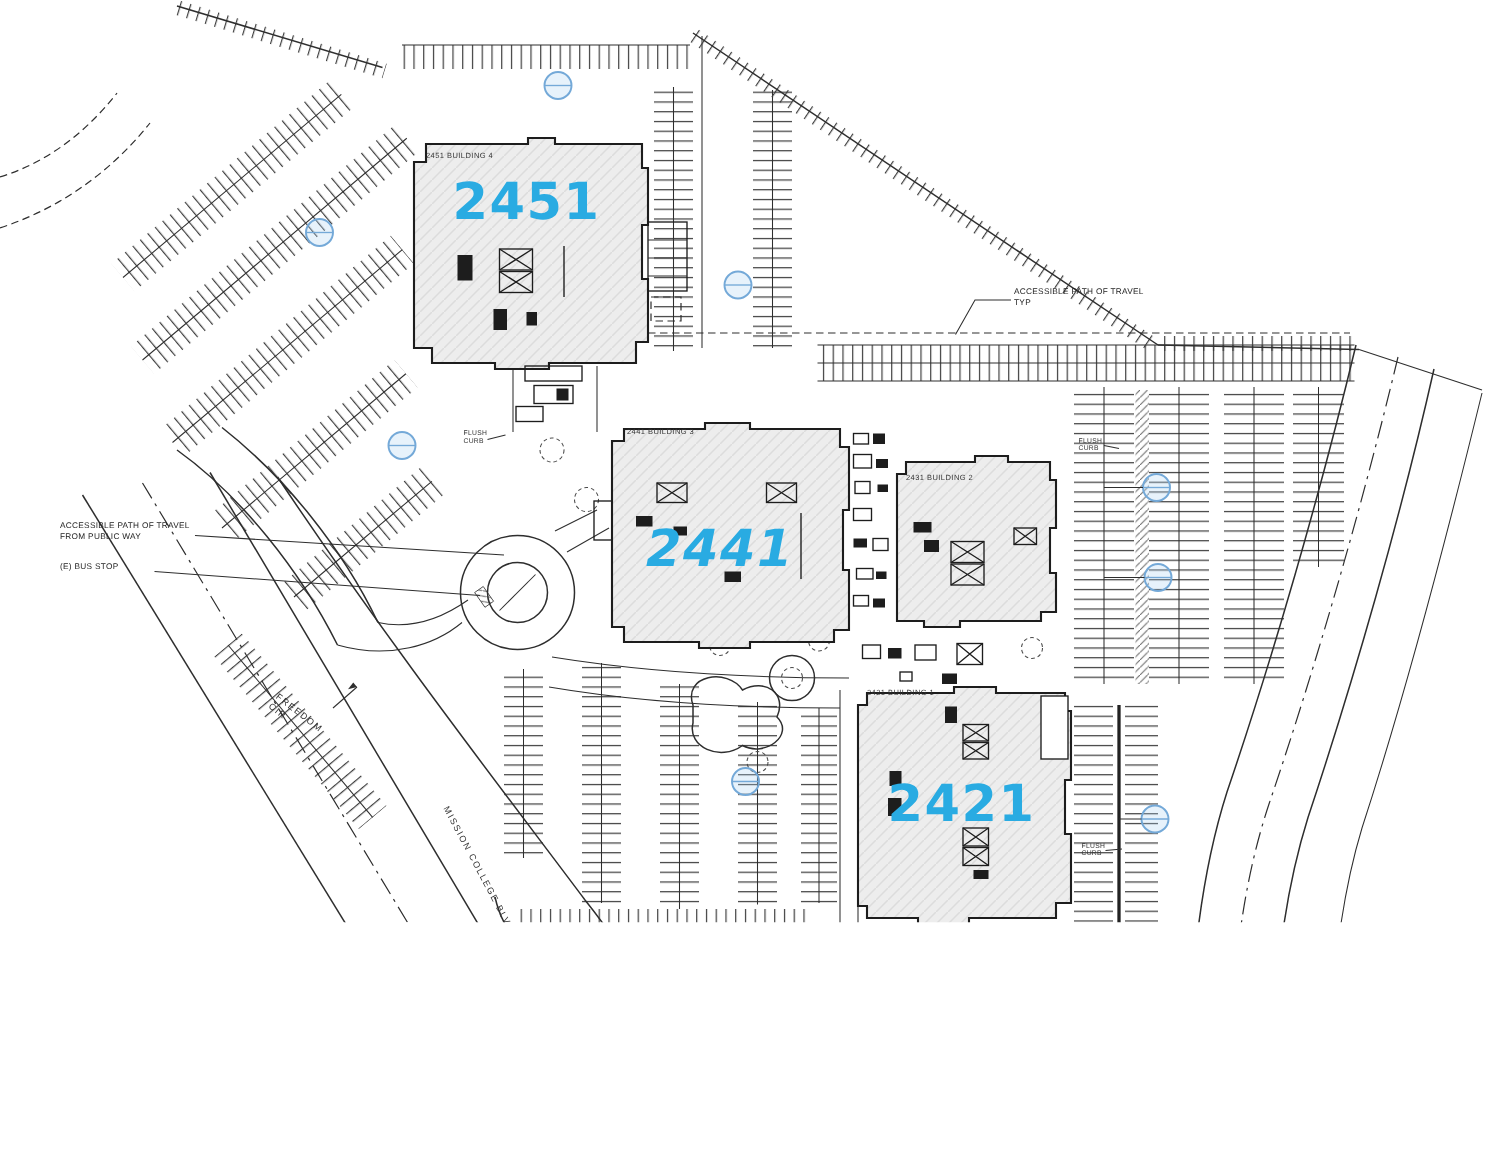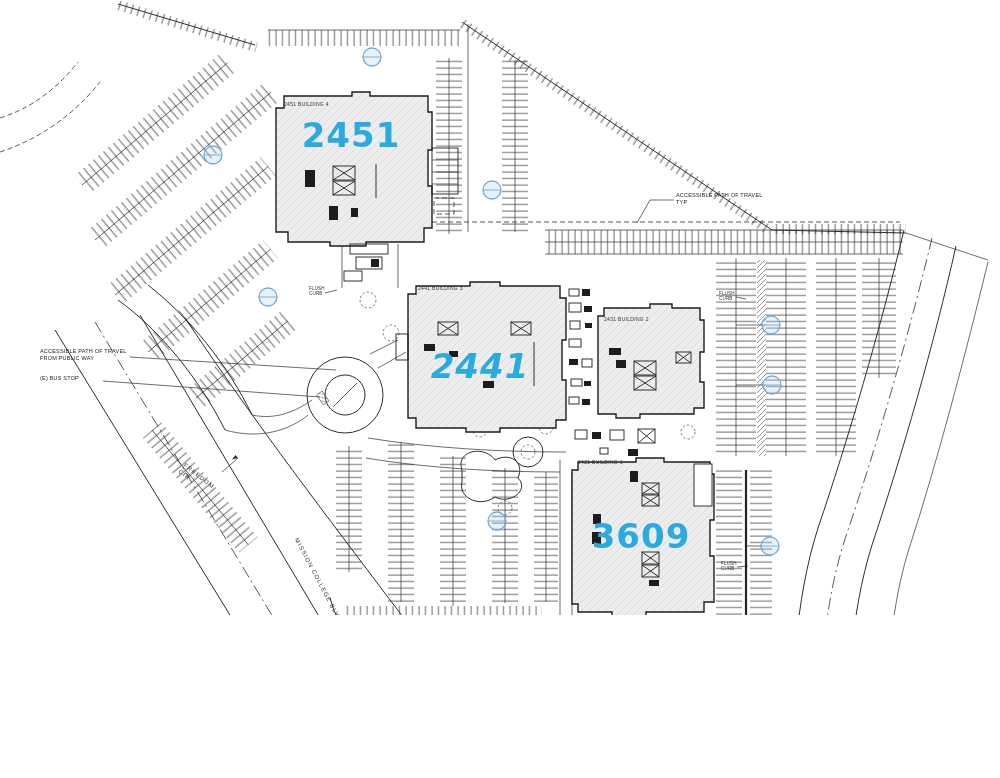--- a/index.html
+++ b/index.html
@@ -372,21 +372,21 @@
     <path class="thin" d="M 325,293 L 337,290"></path>
     <path class="thin" d="M 736,297 L 746,299"></path>
     <path class="thin" d="M 737,567 L 748,566"></path>
     <path class="thin" d="M 222,472 L 238,458"></path>
     <path d="M 238,458 l -6,1.5 l 3.5,-4.5 z" fill="#2e2e2e"></path>
   </g>
 </svg>
 
   <div class="lbl bignum" style="left:351px;top:135px;">2451</div>
   <div class="lbl bignum" style="left:480px;top:366px;font-style:italic;">2441</div>
-  <div class="lbl bignum" style="left:641px;top:536px;">3609</div>
+  <div class="lbl bignum" style="left:641px;top:536px;">2421</div>
 
   <div class="lbl bldg-lbl" style="left:284px;top:101px;">2451 BUILDING 4</div>
   <div class="lbl bldg-lbl" style="left:418px;top:285px;">2441 BUILDING 3</div>
   <div class="lbl bldg-lbl" style="left:604px;top:316px;">2431 BUILDING 2</div>
   <div class="lbl bldg-lbl" style="left:578px;top:459px;">2421 BUILDING 1</div>
 
   <div class="lbl ann" style="left:676px;top:192px;">
     <span>ACCESSIBLE PATH OF TRAVEL</span>
     <span>TYP</span>
   </div>

